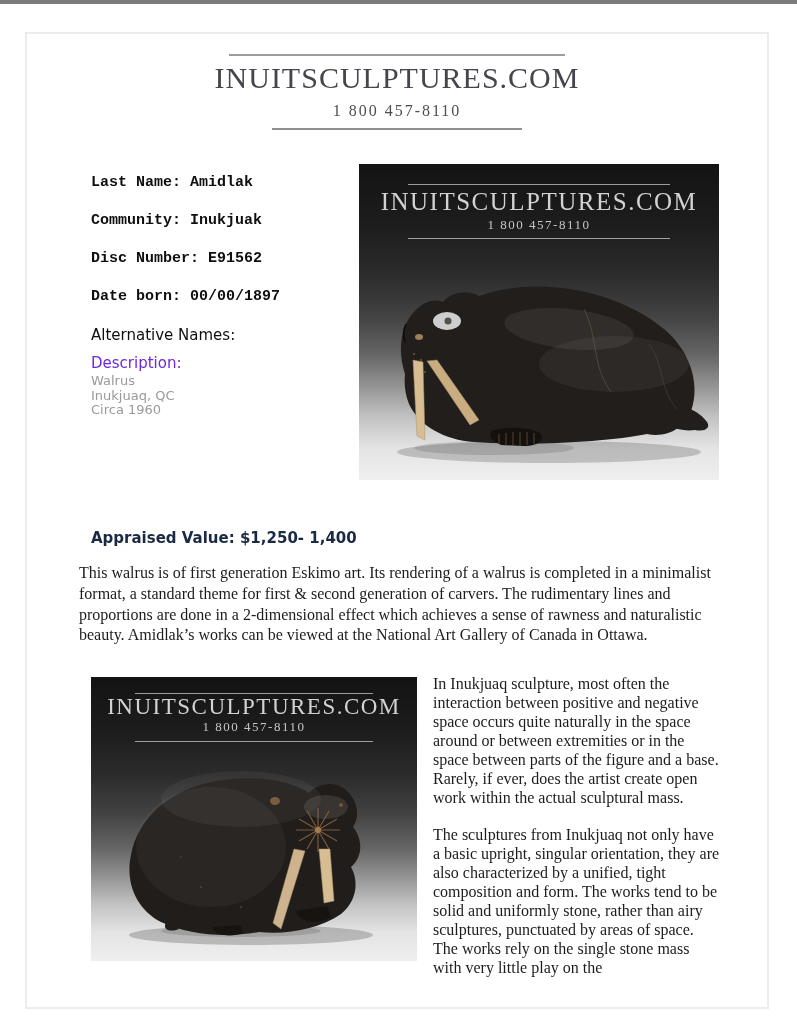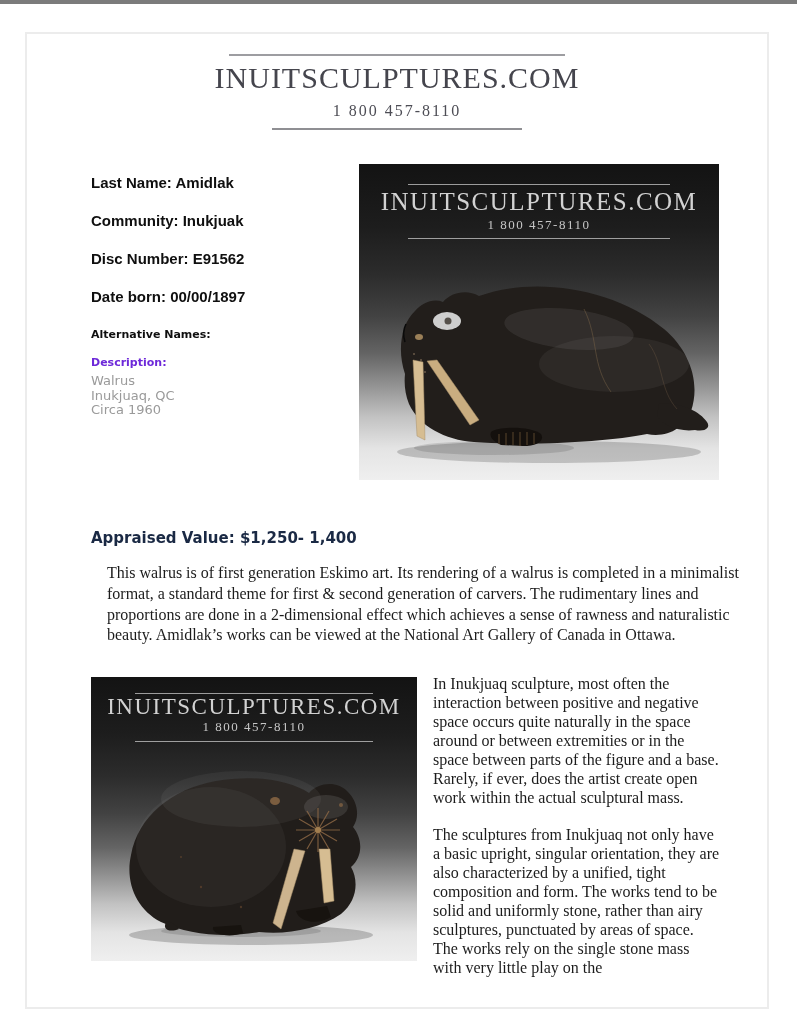--- a/index.html
+++ b/index.html
@@ -20,46 +20,46 @@
     letter-spacing:1px;color:#45454d;margin-top:5px;
   }
   .site-phone{
     font-family:"Liberation Serif",serif;font-size:16px;letter-spacing:2px;
     color:#4d4d55;margin-top:7px;
   }
   .rule-bottom{width:250px;margin:8px auto 0;border-top:2px solid #8f8f93;}
   
   .info{position:absolute;left:64px;top:140px;width:266px;}
   .field{
-    font-family:Liberation Sans, sans-serif;
+    font-family:Liberation Mono, monospace;
     font-weight:bold;font-size:15px;line-height:18px;color:#0f0f0f;margin-bottom:20px;
   }
   .subhead{
     font-family:"DejaVu Sans","Liberation Sans",sans-serif;
-    font-weight:bold;font-size:11px;line-height:18px;color:#0f0f0f;margin:10px 0 2px 0;
+    font-weight:normal;font-size:15px;line-height:18px;color:#0f0f0f;margin:10px 0 2px 0;
   }
   .subhead.navy{color:#6d28d9;}
   ul.alt-names{margin:0;padding:0 0 0 2px;list-style:none;}
   ul.alt-names li{
     font-family:"DejaVu Sans","Liberation Sans",sans-serif;
     font-size:13px;line-height:15.5px;color:#8d8d8d;
   }
   ul.alt-names li::before{content:"• ";}
   .desc-line{
     font-family:"DejaVu Sans","Liberation Sans",sans-serif;
     font-size:13px;line-height:14.5px;color:#9a9a9a;
   }
   
   .appraised{
     position:absolute;left:64px;top:495px;
     font-family:"DejaVu Sans","Liberation Sans",sans-serif;
     font-weight:bold;font-size:15px;color:#1a2944;
   }
   .para1{
-    position:absolute;left:80px;top:529px;width:636px;
+    position:absolute;left:52px;top:529px;width:636px;
     font-family:"Liberation Serif",serif;font-size:16px;line-height:20.8px;color:#1c1c1c;
   }
   .article{
     position:absolute;left:64px;top:640px;width:630px;
     font-family:"Liberation Serif",serif;font-size:16px;line-height:19px;color:#1c1c1c;
   }
   .article p{margin:0 0 18px 0;}
   
   .photo{
     position:relative;overflow:hidden;

